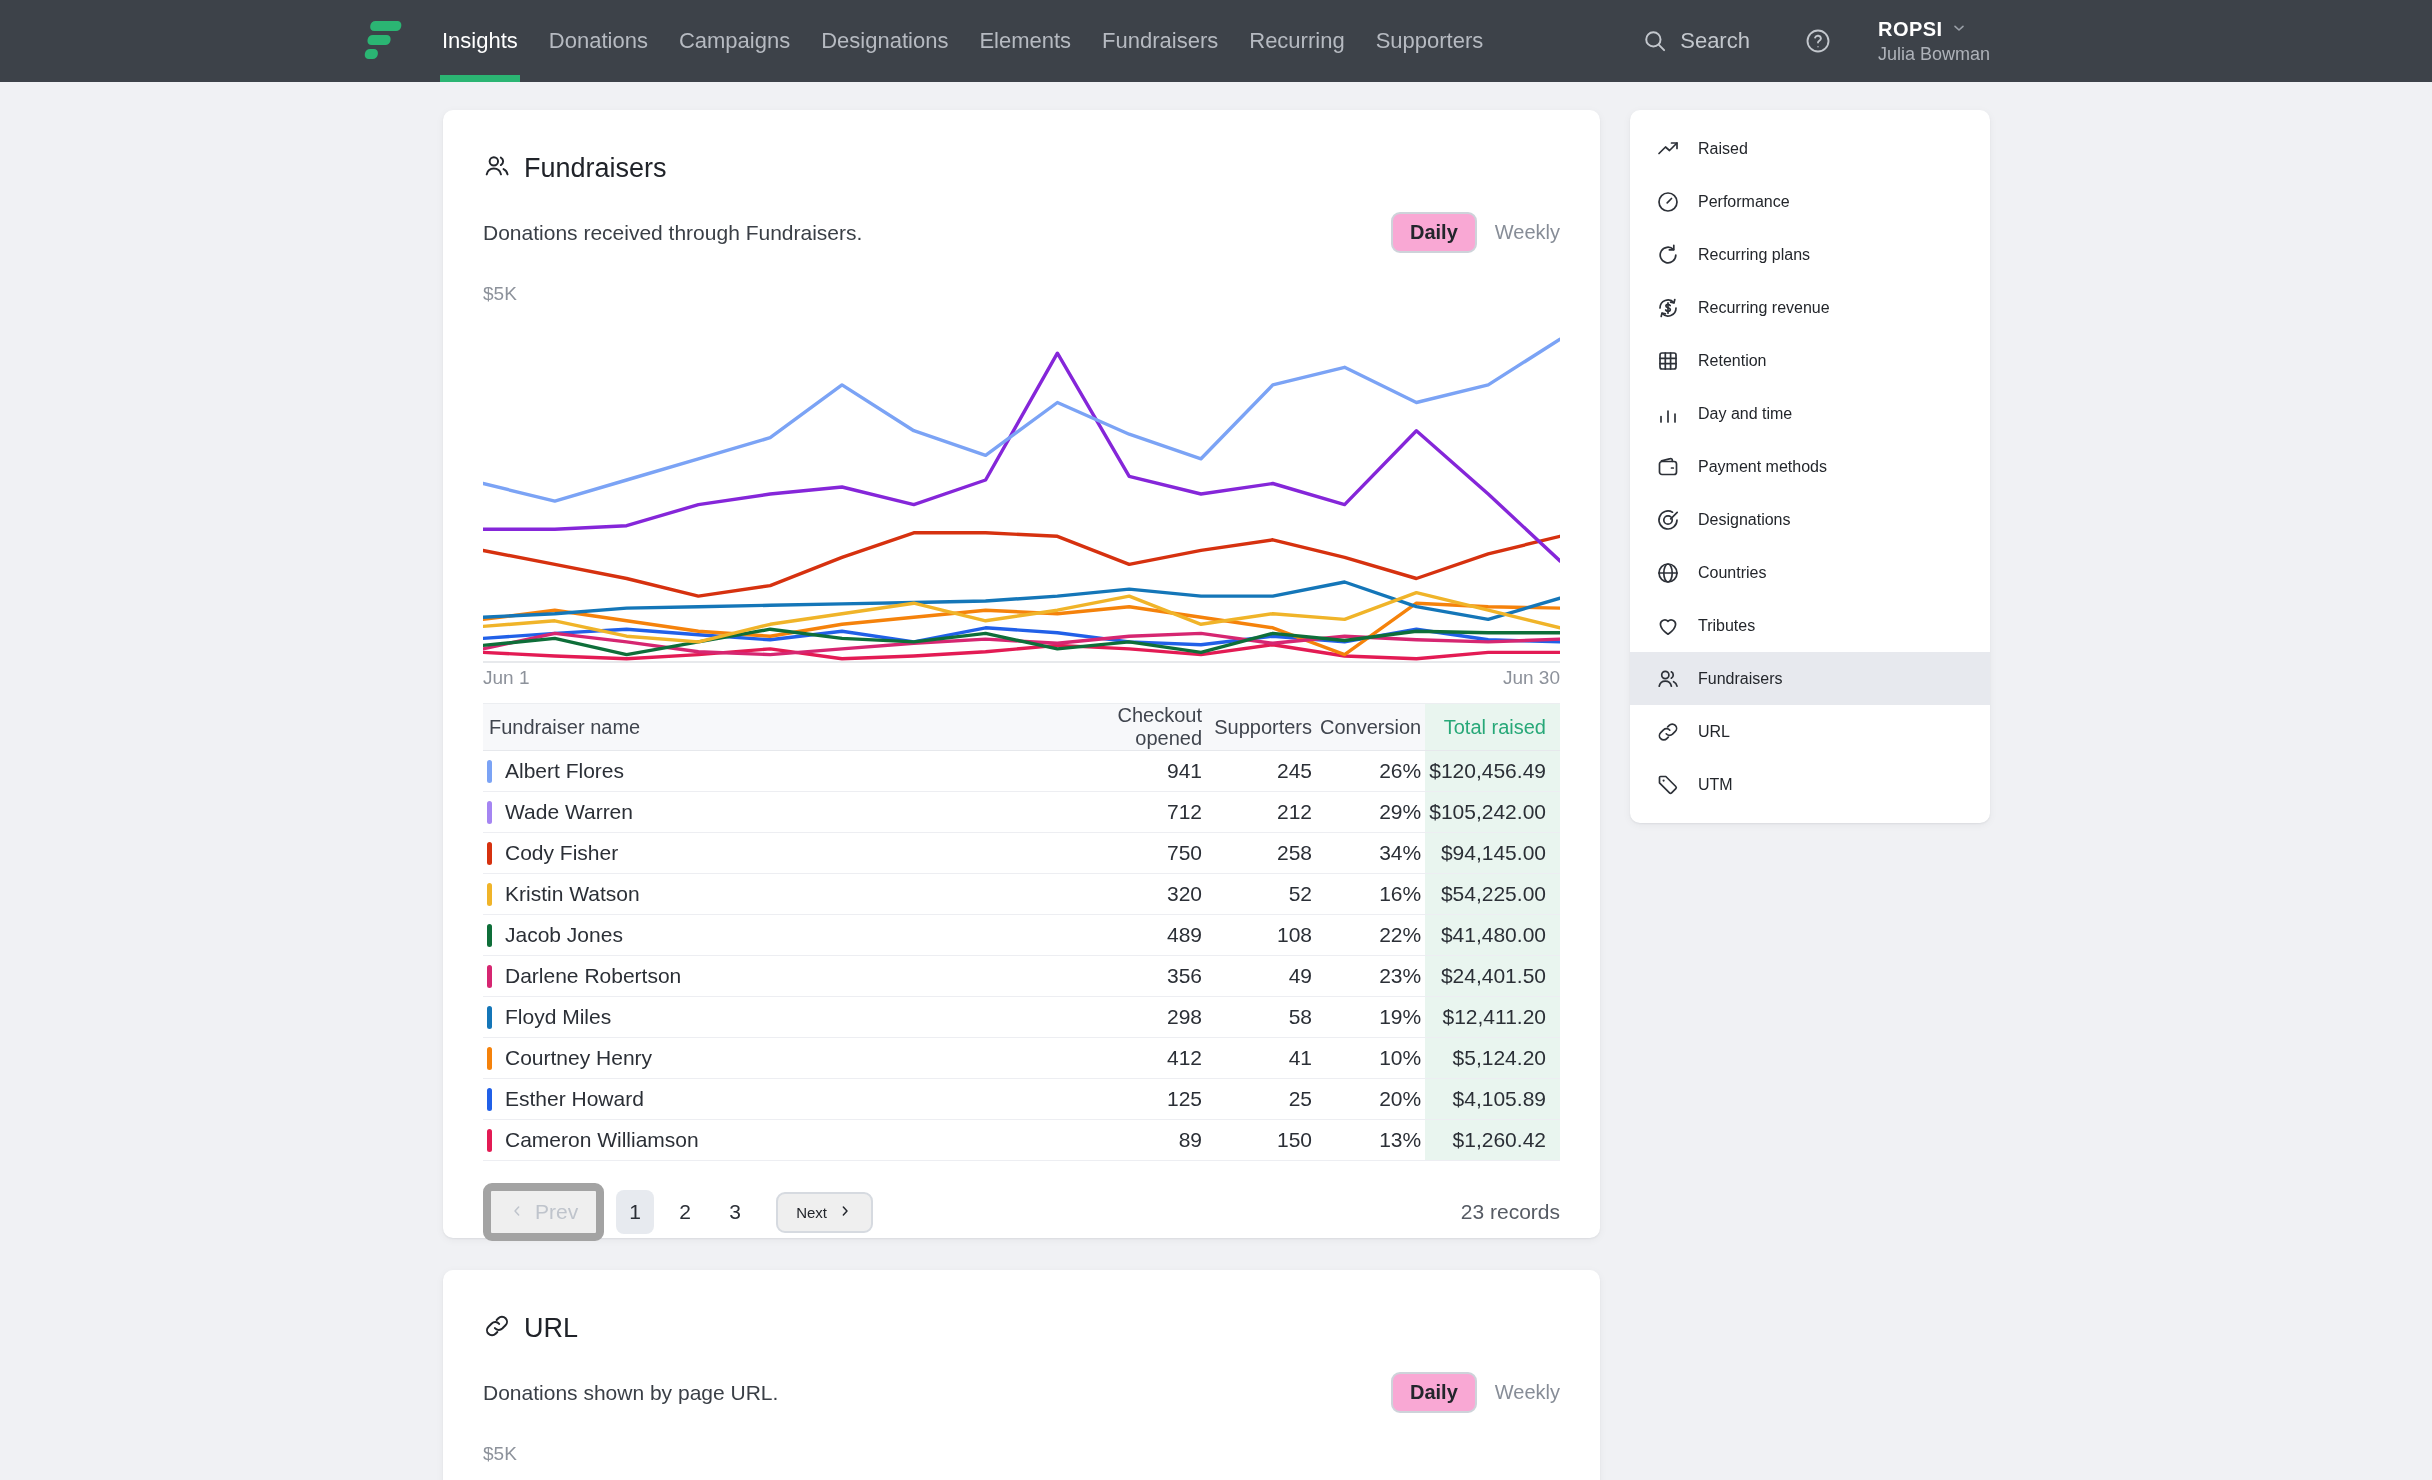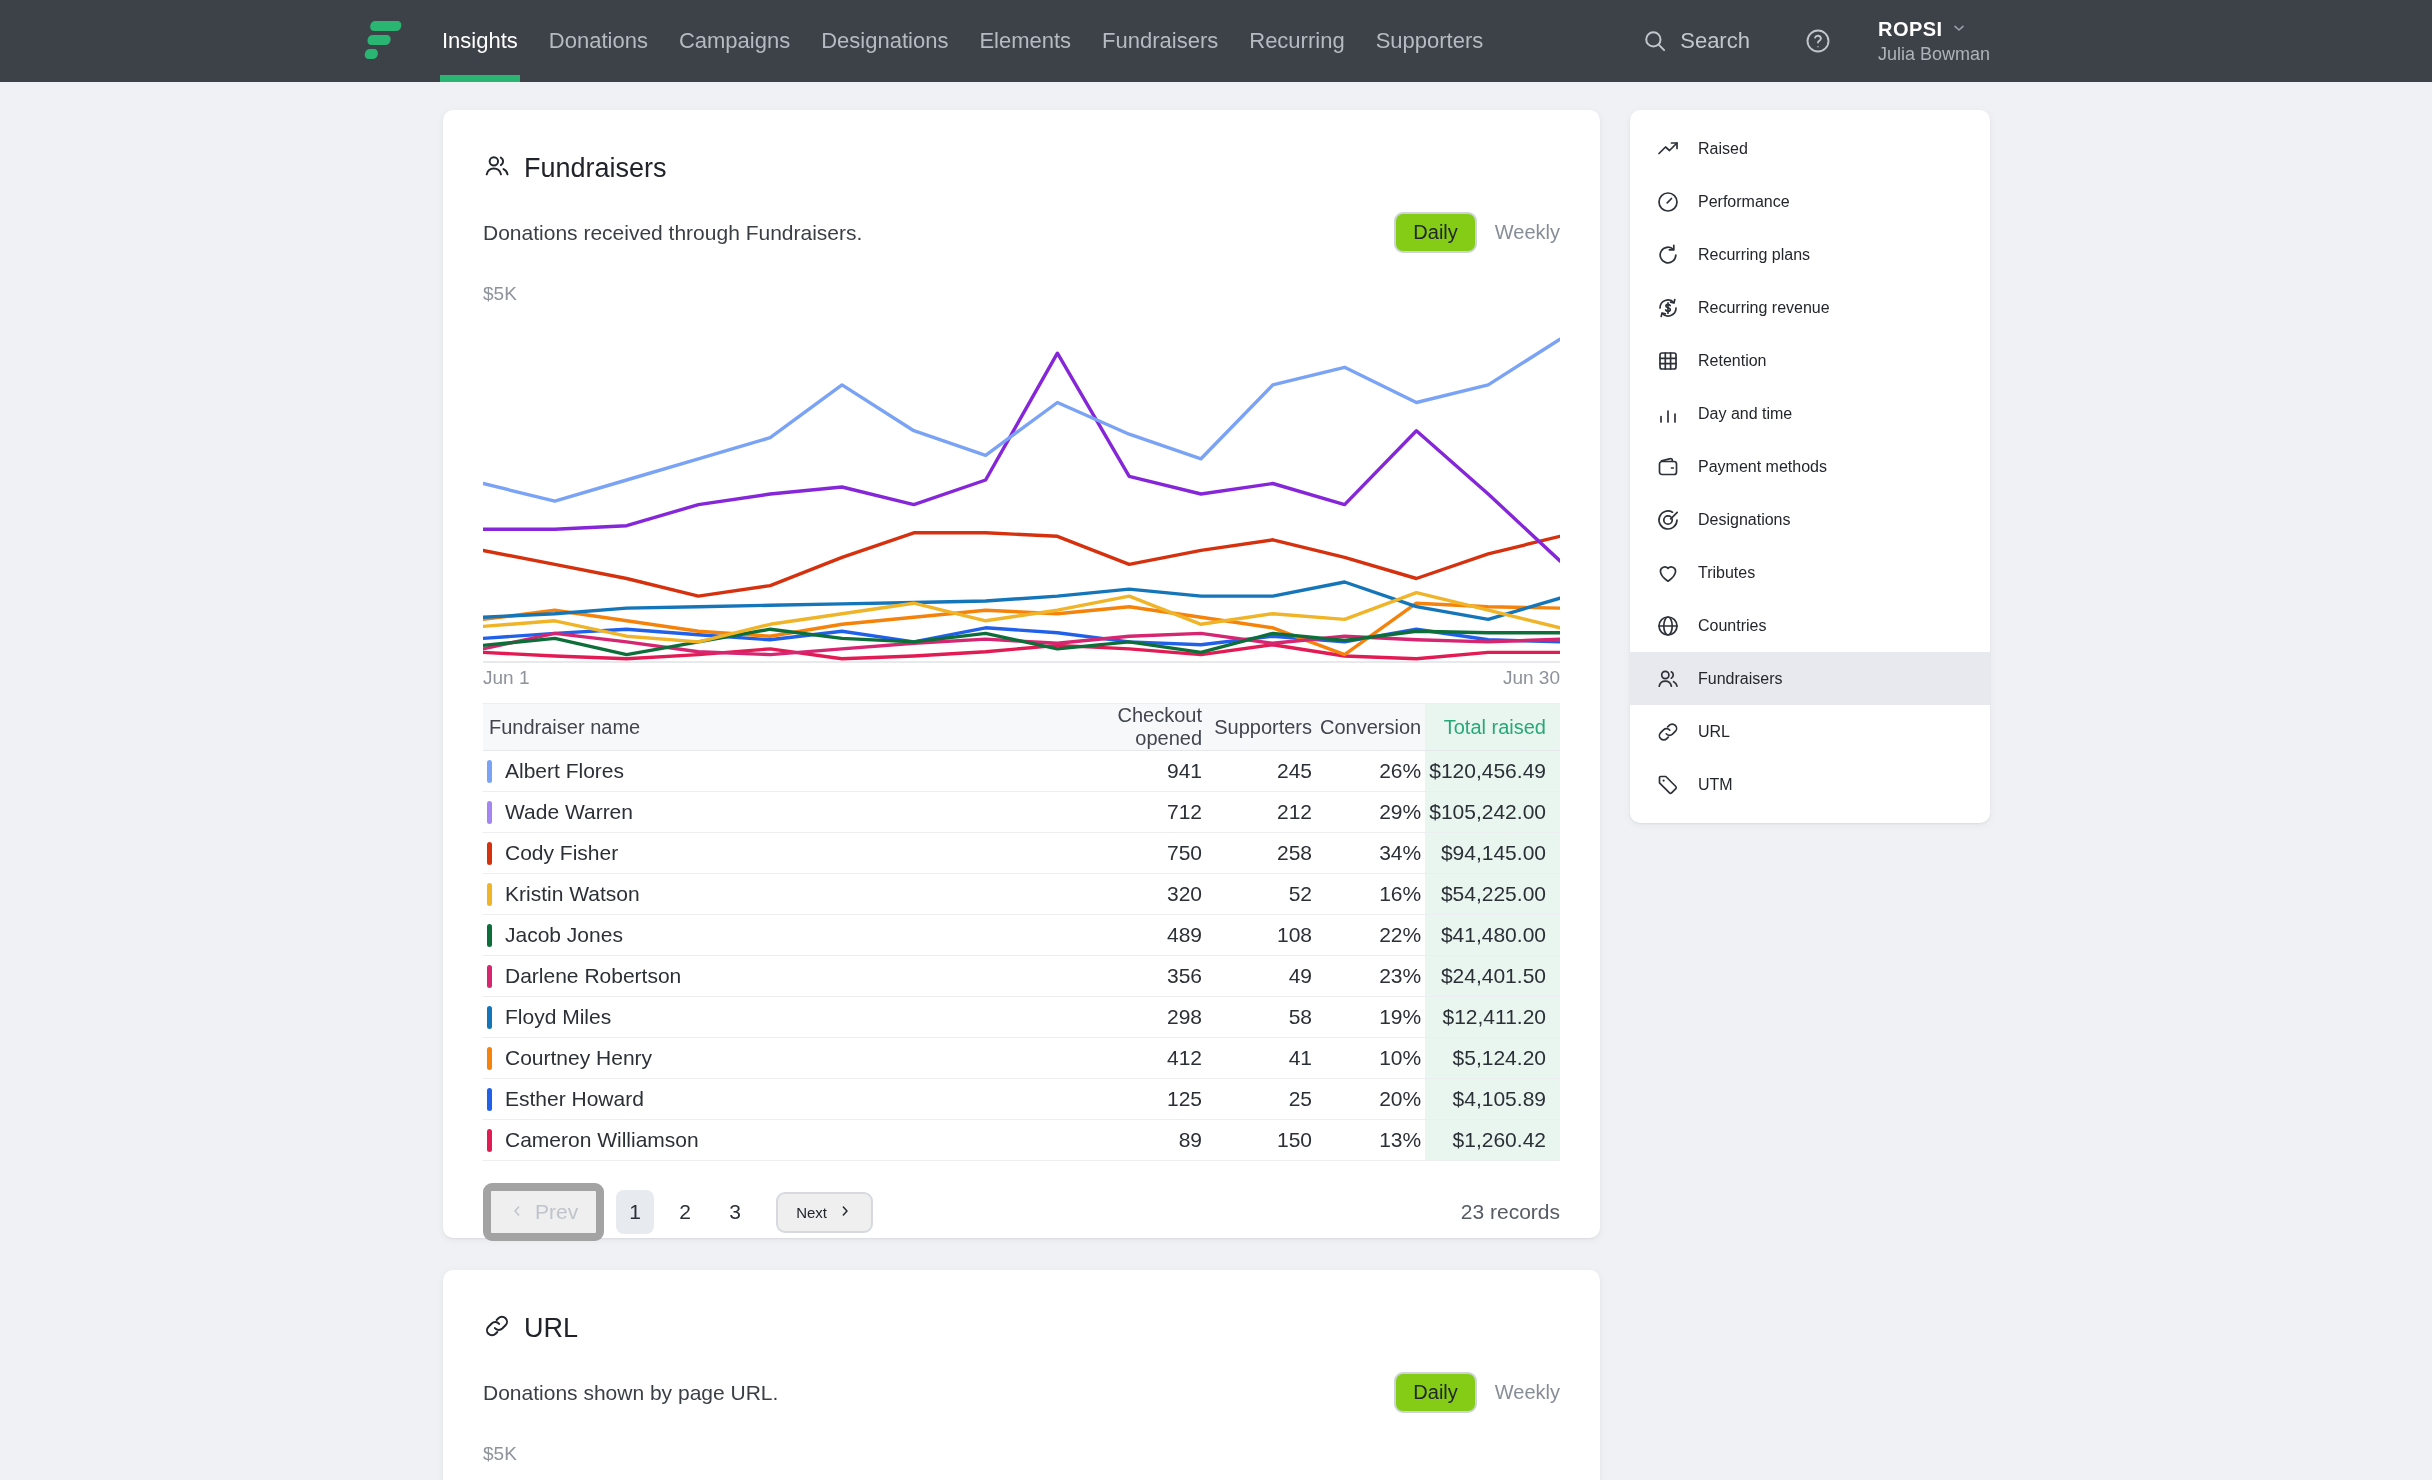--- a/index.html
+++ b/index.html
@@ -25,21 +25,21 @@
   .card { position:absolute; background:#ffffff; border-radius:10px; box-shadow:0 1px 2px rgba(25,29,38,.06), 0 2px 8px rgba(25,29,38,.05); }
   #fund-card { left:443px; top:110px; width:1157px; height:1128px; padding:42px 40px 0 40px; }
   #side-card { left:1630px; top:110px; width:360px; padding:12px 0; }
   #url-card  { left:443px; top:1270px; width:1157px; height:380px; padding:42px 40px 0 40px; }
 
   .card-title-row { display:flex; align-items:center; gap:13px; }
   .card-title { font-size:27px; font-weight:500; color:#202329; }
   .card-sub-row { display:flex; align-items:center; justify-content:space-between; margin-top:28px; }
   .card-subtitle { font-size:21px; color:#3a3f46; }
   .toggle { display:flex; align-items:center; }
-  .toggle-daily { font-size:20px; color:#23262c; background:#84cc16; border:2px solid #ced3da; border-radius:9px; padding:7px 17px; cursor:pointer; }
+  .toggle-daily { font-size:20px; color:#23262c; background:#f9a8d4; border:2px solid #ced3da; border-radius:9px; padding:7px 17px; cursor:pointer;font-weight:bold; }
   .toggle-weekly { font-size:20px; color:#878d97; margin-left:18px; cursor:pointer; }
 
   
   .y-label { font-size:19px; color:#8d929b; margin-top:30px; }
   .chart-wrap { margin-top:6px; }
   .x-labels { display:flex; justify-content:space-between; font-size:19px; color:#8d929b; }
 
   
   table.fund-table { width:100%; border-collapse:collapse; margin-top:14px; }
   .fund-table th { font-size:20px; font-weight:normal; color:#40454e; background:#f7f8fa; height:40px; border-top:1px solid #eceef1; border-bottom:1px solid #e6e8ec; padding:0 4px; }
@@ -420,34 +420,34 @@
           <path d="M21 12a9 9 0 1 1-4.5-7.8"></path>
           <circle cx="12" cy="12" r="4.2"></circle>
           <path d="M21.2 4.3l-6.5 6.5"></path>
         </svg>
       </span>
       <span>Designations</span>
     </div>
     <div class="side-item">
       <span class="sicon">
         <svg width="24" height="24" viewBox="0 0 24 24" fill="none" stroke="currentColor" stroke-width="1.7" stroke-linecap="round" stroke-linejoin="round">
-          <path d="M12 20.2s-7.6-4.8-7.6-10.1A4.4 4.4 0 0 1 12 7.3a4.4 4.4 0 0 1 7.6 2.8c0 5.3-7.6 10.1-7.6 10.1z"></path>
-        </svg>
-      </span>
-      <span>Tributes</span>
-    </div>
-    <div class="side-item">
-      <span class="sicon">
-        <svg width="24" height="24" viewBox="0 0 24 24" fill="none" stroke="currentColor" stroke-width="1.7" stroke-linecap="round" stroke-linejoin="round">
           <circle cx="12" cy="12" r="9"></circle>
           <ellipse cx="12" cy="12" rx="4.2" ry="9"></ellipse>
           <line x1="3" y1="12" x2="21" y2="12"></line>
         </svg>
       </span>
       <span>Countries</span>
+    </div>
+    <div class="side-item">
+      <span class="sicon">
+        <svg width="24" height="24" viewBox="0 0 24 24" fill="none" stroke="currentColor" stroke-width="1.7" stroke-linecap="round" stroke-linejoin="round">
+          <path d="M12 20.2s-7.6-4.8-7.6-10.1A4.4 4.4 0 0 1 12 7.3a4.4 4.4 0 0 1 7.6 2.8c0 5.3-7.6 10.1-7.6 10.1z"></path>
+        </svg>
+      </span>
+      <span>Tributes</span>
     </div>
     <div class="side-item active">
       <span class="sicon">
         <svg width="24" height="24" viewBox="0 0 24 24" fill="none" stroke="currentColor" stroke-width="1.7" stroke-linecap="round" stroke-linejoin="round">
           <circle cx="9.3" cy="8" r="3.6"></circle>
           <path d="M3.2 19.2c.7-3.1 3.1-5 6.1-5s5.4 1.9 6.1 5"></path>
           <path d="M15.3 4.8a3.6 3.6 0 0 1 0 6.4"></path>
           <path d="M17.6 14.7c1.8.8 3 2.4 3.4 4.5"></path>
         </svg>
       </span>

